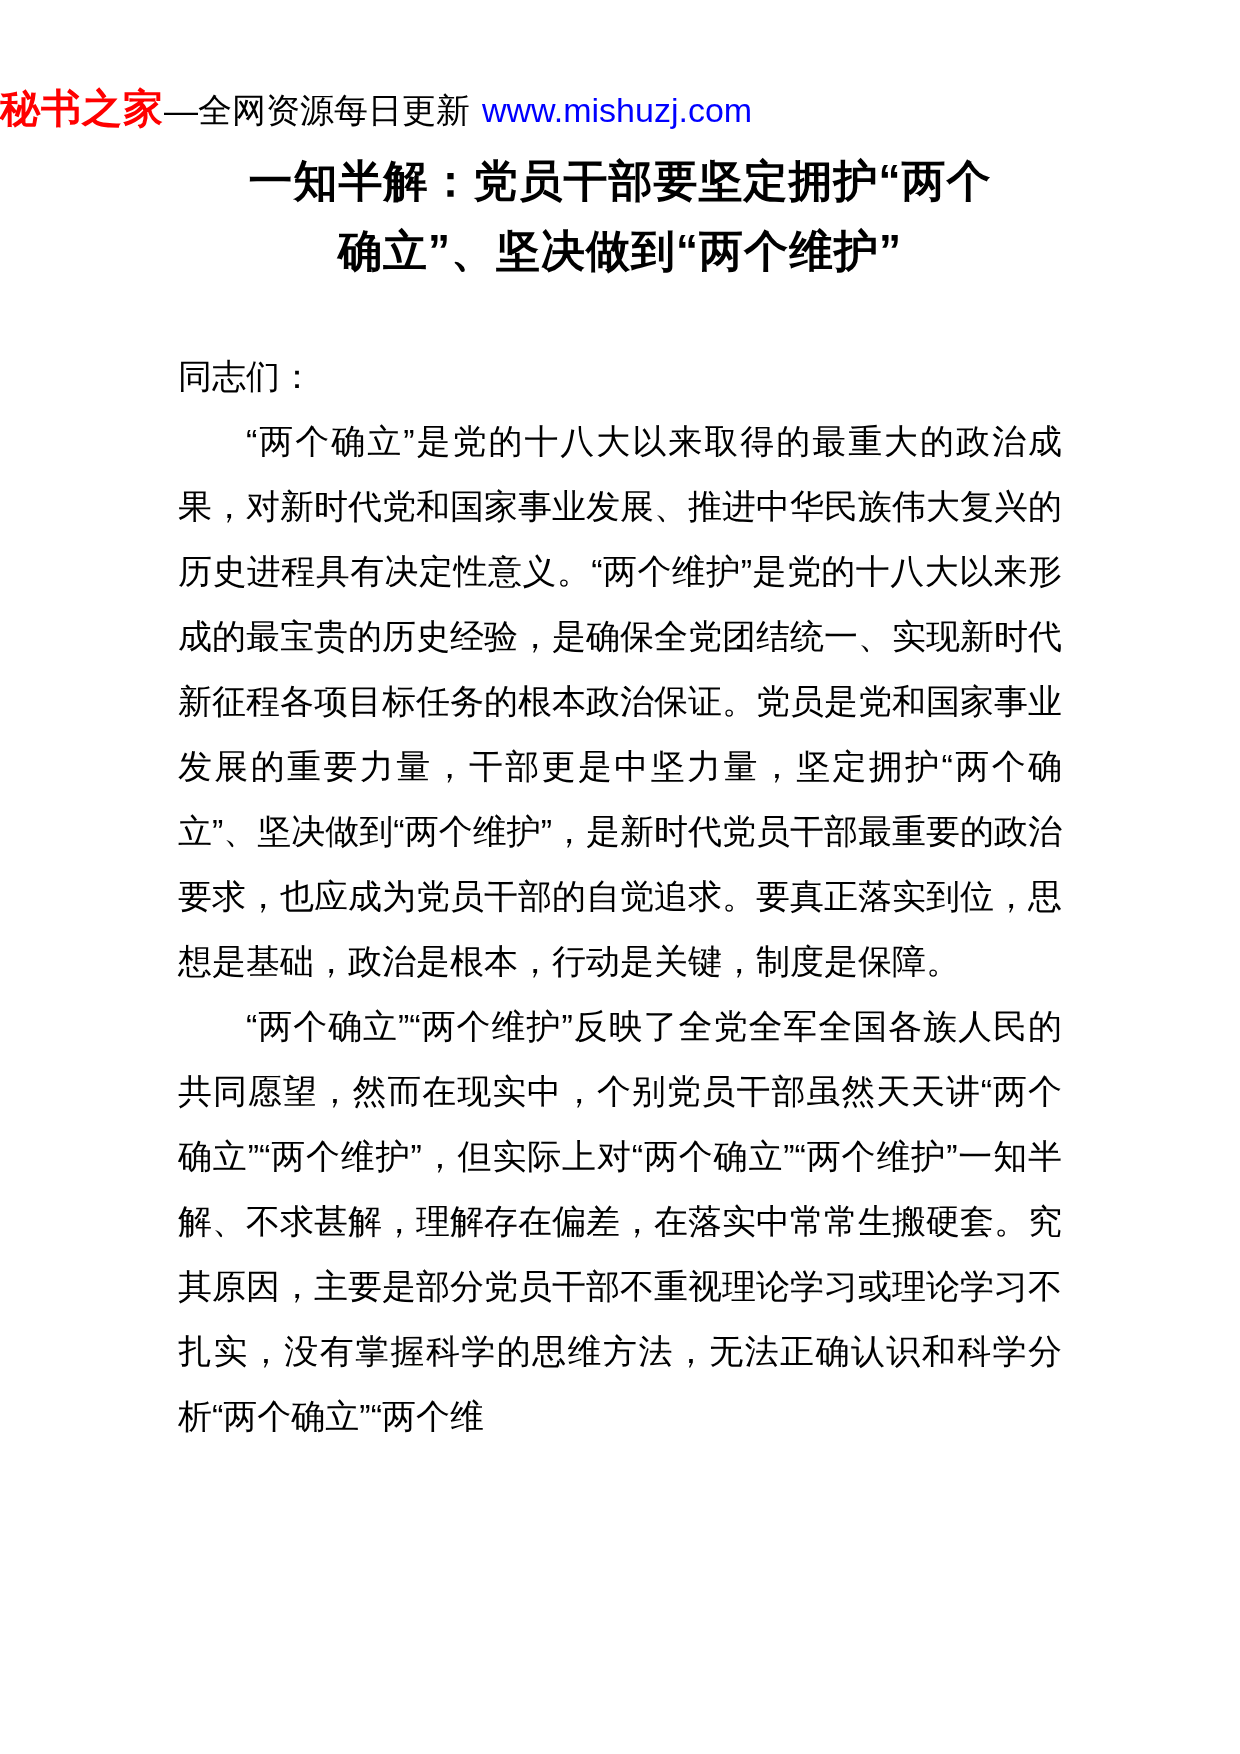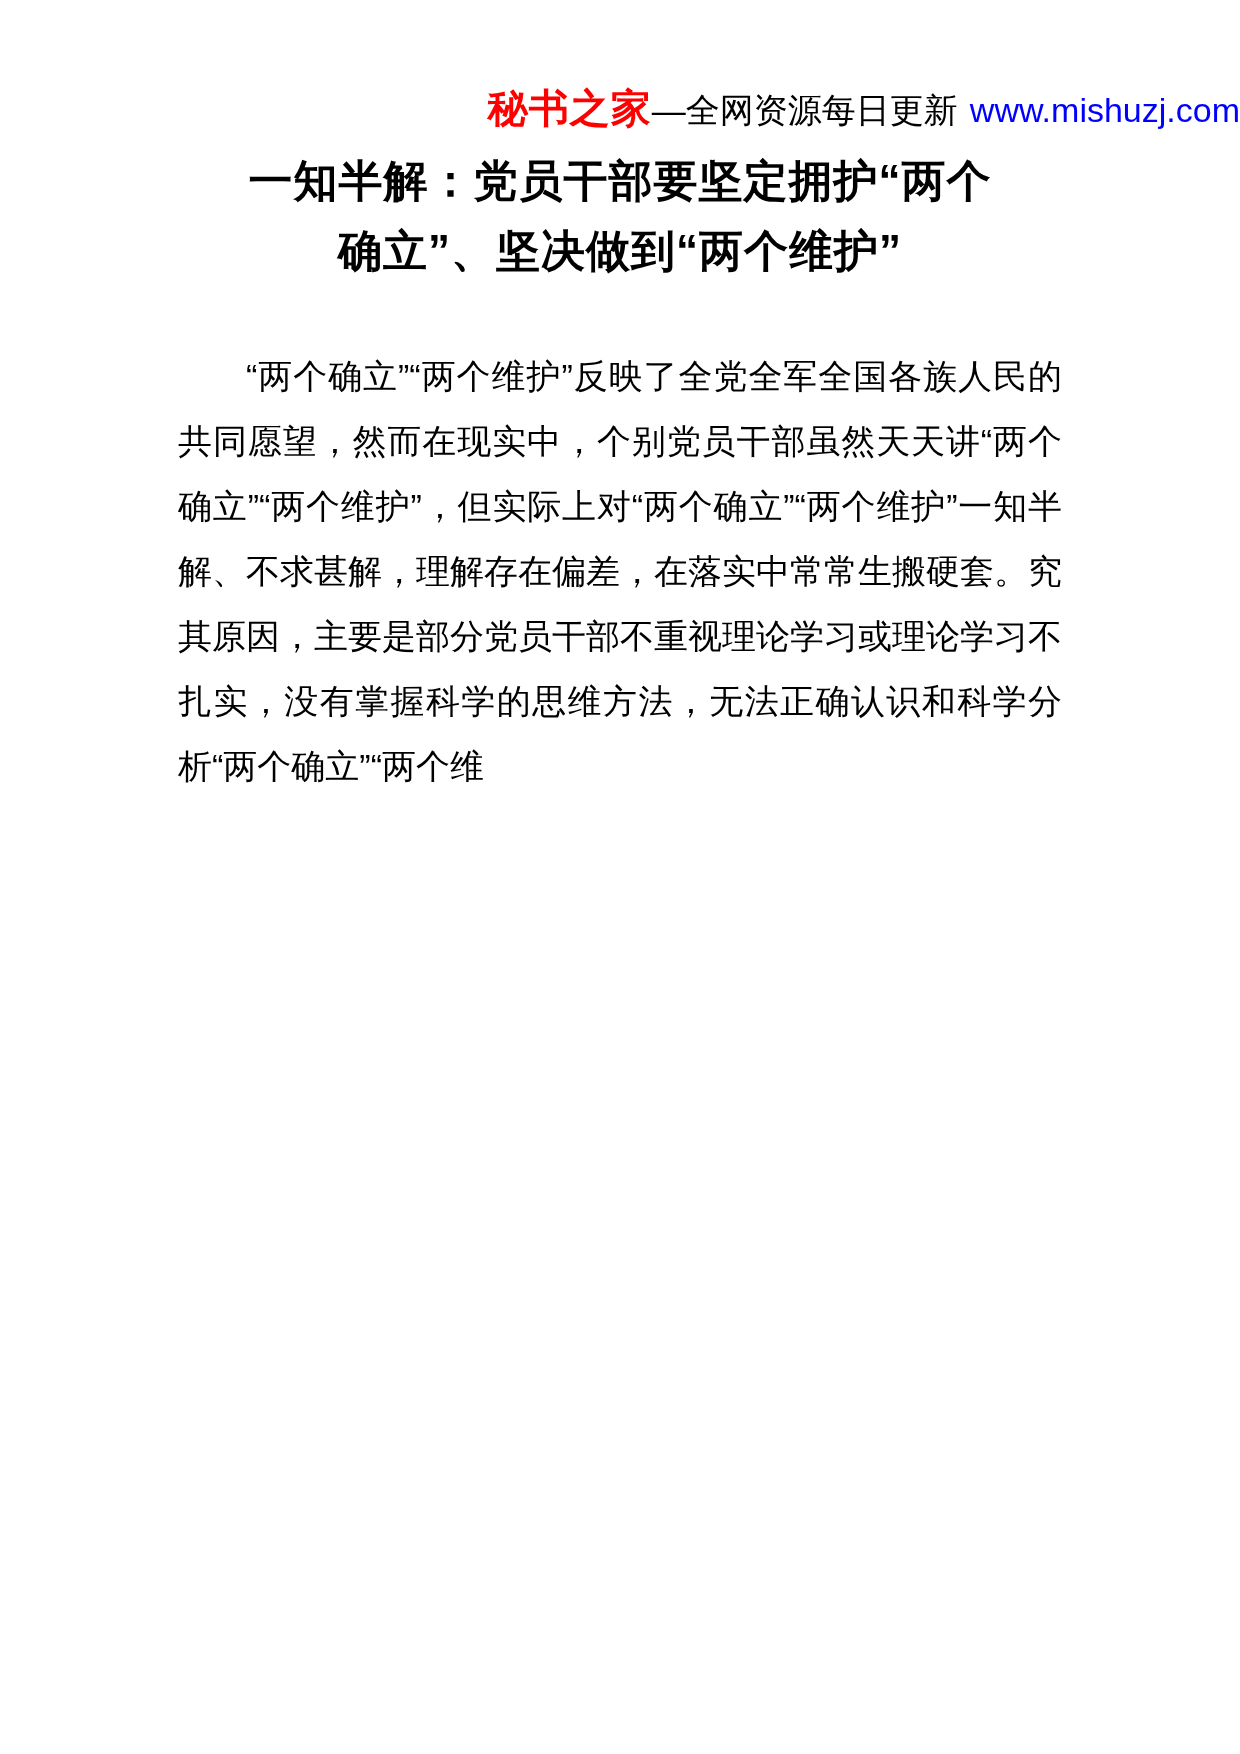--- a/index.html
+++ b/index.html
@@ -12,25 +12,24 @@
     width: 1240px;
     height: 1754px;
     margin: 0 auto;
     background: #ffffff;
     overflow: hidden;
     font-family: "Liberation Sans", "DejaVu Sans", sans-serif;
     color: #000000;
   }
   .doc-header {
     padding-top: 84px;
-    text-align: right;
+    text-align: left;
     font-size: 34px;
     line-height: 1.2;
     white-space: nowrap;
-    padding-left: 48px;
   }
   .site-name {
     color: #ff0000;
     font-weight: 700;
     font-size: 40px;
     letter-spacing: 1px;
   }
   .header-sep, .site-tagline {
     color: #000000;
     font-size: 34px;
@@ -80,16 +79,18 @@
 
 <div class="page">
 
   <div class="doc-header">
     <span class="site-name">秘书之家</span><span class="header-sep">—</span><span class="site-tagline">全网资源每日更新</span><a class="site-url">www.mishuzj.com</a>
   </div>
 
   <h1 class="doc-title">一知半解：党员干部要坚定拥护“两个确立”、坚决做到“两个维护”</h1>
 
   <div class="doc-body">
+    <p class="salutation">同志们：</p>
+    <p class="para">“两个确立”是党的十八大以来取得的最重大的政治成果，对新时代党和国家事业发展、推进中华民族伟大复兴的历史进程具有决定性意义。“两个维护”是党的十八大以来形成的最宝贵的历史经验，是确保全党团结统一、实现新时代新征程各项目标任务的根本政治保证。党员是党和国家事业发展的重要力量，干部更是中坚力量，坚定拥护“两个确立”、坚决做到“两个维护”，是新时代党员干部最重要的政治要求，也应成为党员干部的自觉追求。要真正落实到位，思想是基础，政治是根本，行动是关键，制度是保障。</p>
     <p class="para">“两个确立”“两个维护”反映了全党全军全国各族人民的共同愿望，然而在现实中，个别党员干部虽然天天讲“两个确立”“两个维护”，但实际上对“两个确立”“两个维护”一知半解、不求甚解，理解存在偏差，在落实中常常生搬硬套。究其原因，主要是部分党员干部不重视理论学习或理论学习不扎实，没有掌握科学的思维方法，无法正确认识和科学分析“两个确立”“两个维</p>
   </div>
 
 </div>
 
 </body></html>

